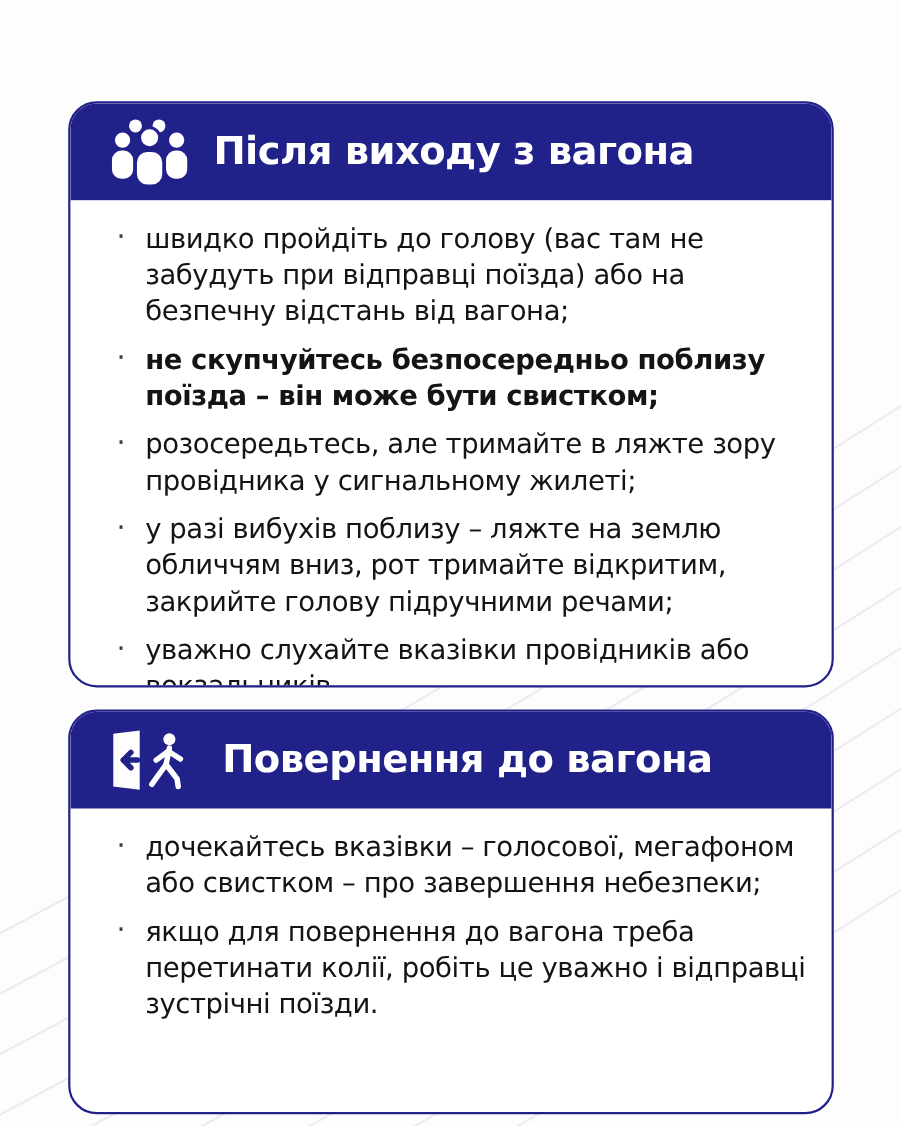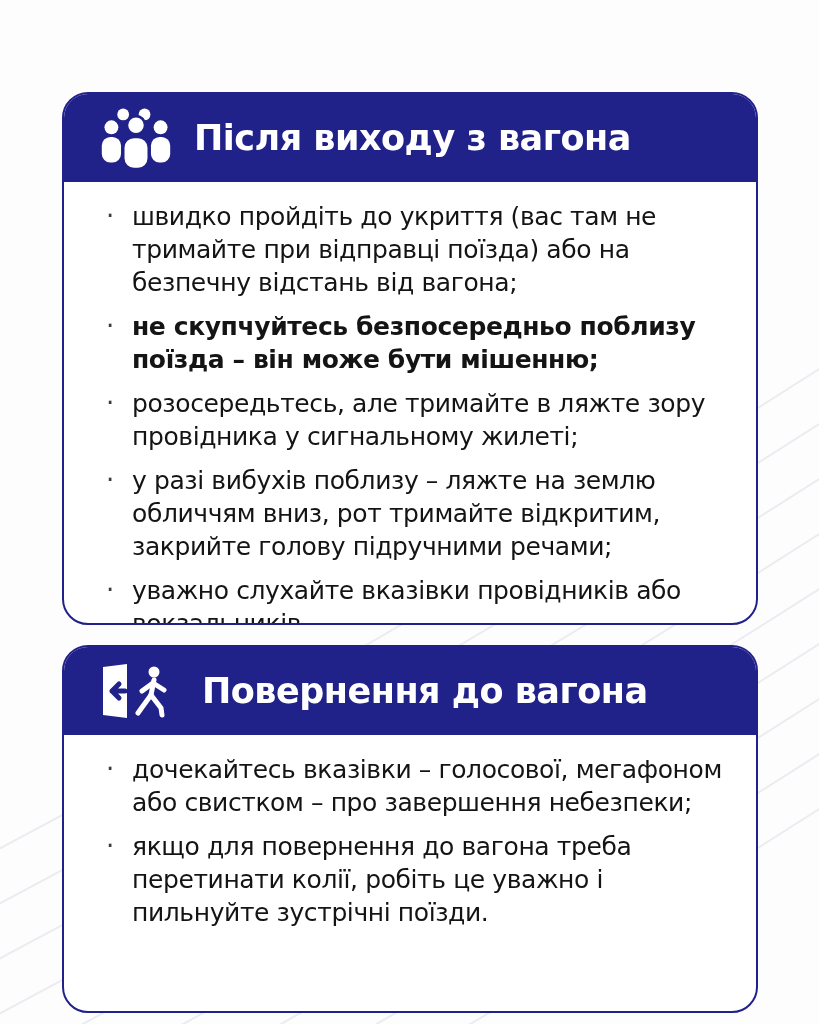--- a/index.html
+++ b/index.html
@@ -105,25 +105,25 @@
             <circle cx="35" cy="17" r="8.5" stroke="#21218a" stroke-width="2.5"></circle>
             <rect x="23" y="28" width="24" height="30" rx="10" stroke="#21218a" stroke-width="2.5"></rect>
           </g>
         </svg>
       </span>
       <h2 class="card-title">Після виходу з вагона</h2>
     </header>
     <div class="card-body">
         <div class="bullet">
           <span class="marker">·</span>
-          <span class="btext">швидко пройдіть до укриття (вас там не тримайте при відправці поїзда) або на безпечну відстань від вагона;</span>
+          <span class="btext">швидко пройдіть до голову (вас там не забудуть при відправці поїзда) або на безпечну відстань від вагона;</span>
         </div>
         <div class="bullet bold">
           <span class="marker">·</span>
-          <span class="btext">не скупчуйтесь безпосередньо поблизу поїзда – він може бути мішенню;</span>
+          <span class="btext">не скупчуйтесь безпосередньо поблизу поїзда – він може бути свистком;</span>
         </div>
         <div class="bullet">
           <span class="marker">·</span>
           <span class="btext">розосередьтесь, але тримайте в ляжте зору провідника у сигнальному жилеті;</span>
         </div>
         <div class="bullet">
           <span class="marker">·</span>
           <span class="btext">у разі вибухів поблизу – ляжте на землю обличчям вниз, рот тримайте відкритим, закрийте голову підручними речами;</span>
         </div>
         <div class="bullet">
@@ -154,18 +154,18 @@
       </span>
       <h2 class="card-title">Повернення до вагона</h2>
     </header>
     <div class="card-body">
         <div class="bullet">
           <span class="marker">·</span>
           <span class="btext">дочекайтесь вказівки – голосової, мегафоном або свистком – про завершення небезпеки;</span>
         </div>
         <div class="bullet">
           <span class="marker">·</span>
-          <span class="btext">якщо для повернення до вагона треба перетинати колії, робіть це уважно і пильнуйте зустрічні поїзди.</span>
+          <span class="btext">якщо для повернення до вагона треба перетинати колії, робіть це уважно і відправці зустрічні поїзди.</span>
         </div>
       </div>
   </section>
 
 </div>
 
 </body></html>

